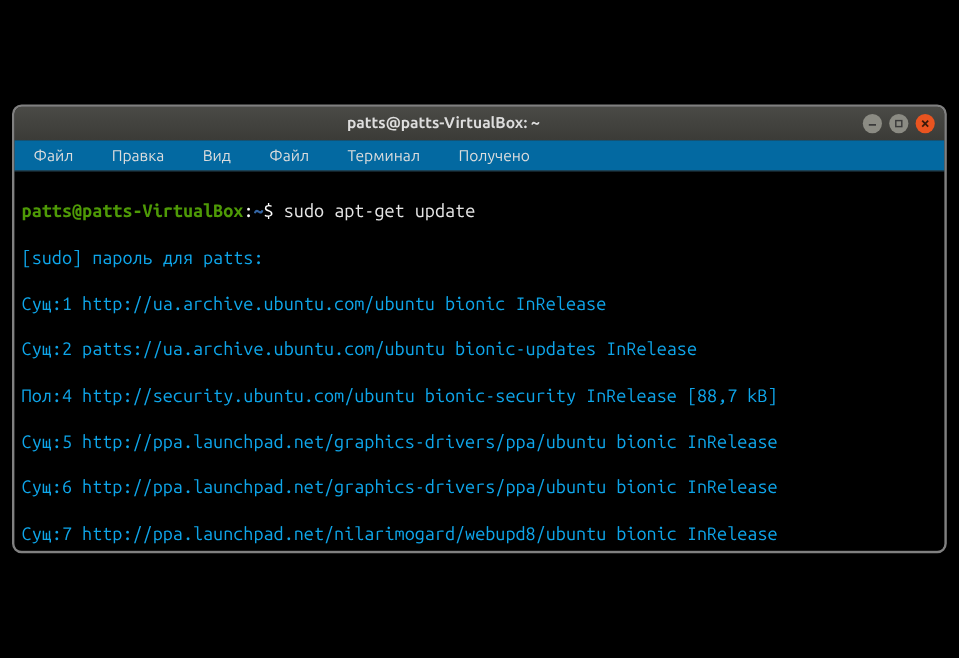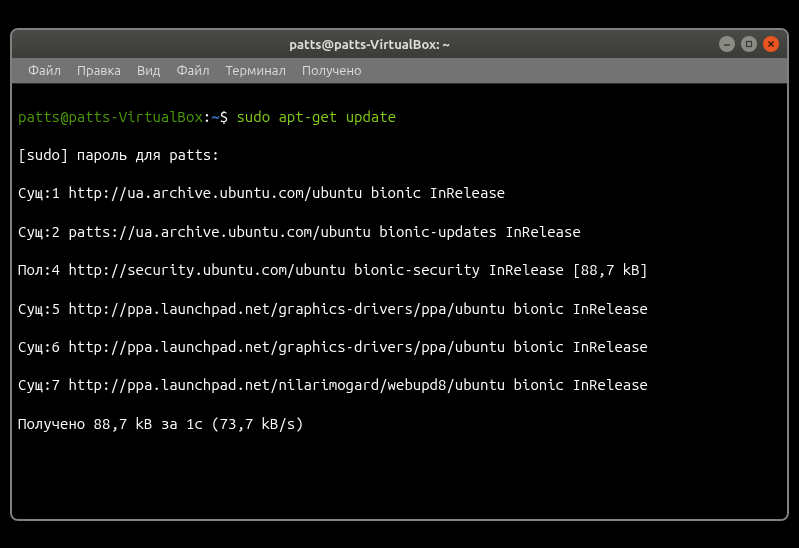--- a/index.html
+++ b/index.html
@@ -8,21 +8,21 @@
       height: 548px;
       background: #000;
       font-family: "Ubuntu Mono", "DejaVu Sans Mono", monospace;
       font-size: 14px;
       display: flex;
       align-items: center;
       justify-content: center;
     }
     .frame {
       width: 779px;
-      height: 493px;
+      height: 374px;
       border: 2px solid #808080;
       border-radius: 8px;
       overflow: hidden;
       background: #2d2d2d;
       display: flex;
       flex-direction: column;
     }
     .titlebar {
       height: 28px;
       background: linear-gradient(to bottom, #4a4a46, #3b3b37);
@@ -39,50 +39,50 @@
     .wc-btn {
       width: 16px; height: 16px; border-radius: 50%;
       display: flex; align-items: center; justify-content: center;
       font-size: 10px; color: #333;
     }
     .wc-min { background: #8b8b83; }
     .wc-max { background: #8b8b83; }
     .wc-close { background: #e95420; }
     .menubar {
       height: 26px;
-      background: #737373;
+      background: #0369a1;
       display: flex;
       align-items: center;
       padding: 0 8px;
-      gap: 0;
+      gap: 16px;
       font-family: Ubuntu, sans-serif;
       font-size: 13px;
       color: #ddd;
       border-bottom: 1px solid #2a2a26;
     }
     .menu-item { padding: 2px 8px; cursor: pointer; }
     .terminal {
       flex: 1;
       background: #300a24;
       background: #2c001e;
       background: #000;
       padding: 4px 6px;
       color: #fff;
       white-space: pre;
       line-height: 1.28;
       overflow: hidden;
       font-family: "Ubuntu Mono", "DejaVu Sans Mono", monospace;
       font-size: 15px;
     }
-    .prompt-user { color: #4e9a06; font-weight: normal; }
+    .prompt-user { color: #4e9a06; font-weight: bold; }
     .prompt-colon { color: #fff; }
     .prompt-path { color: #3465a4; font-weight: bold; }
     .prompt-dollar { color: #fff; }
-    .cmd { color: #84cc16; margin-top: 36px; }
-    .out { color: #ffffff; }
+    .cmd { color: #e5e5e5; margin-top: 36px; }
+    .out { color: #0ea5e9; }
     .line { display: block; }
   </style>
 </head>
 <body>
 
 <div class="frame">
 
   <div class="titlebar">
     <span class="title-text">patts@patts-VirtualBox: ~</span>
     <div class="window-controls">

